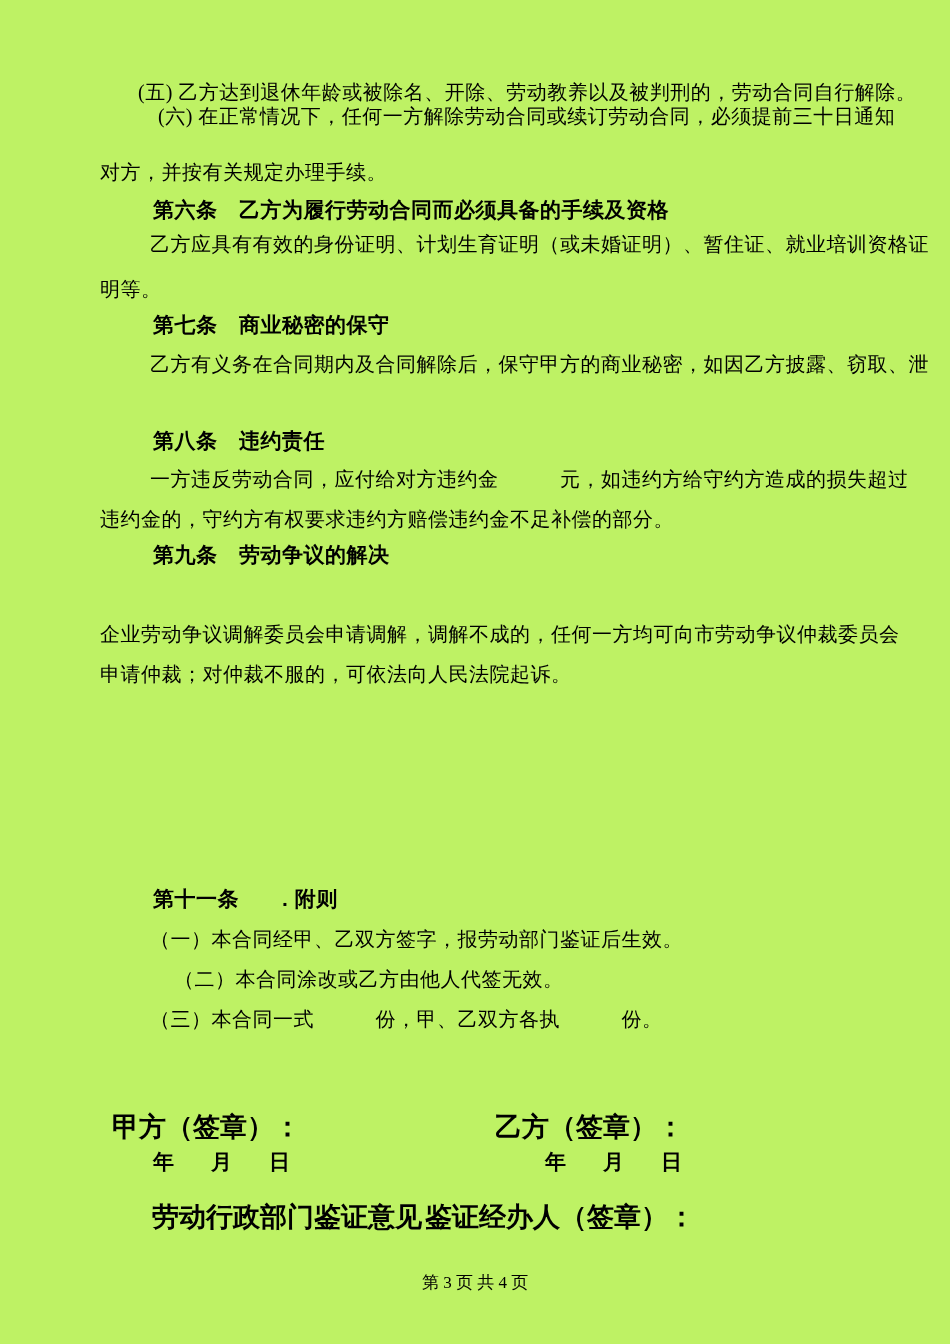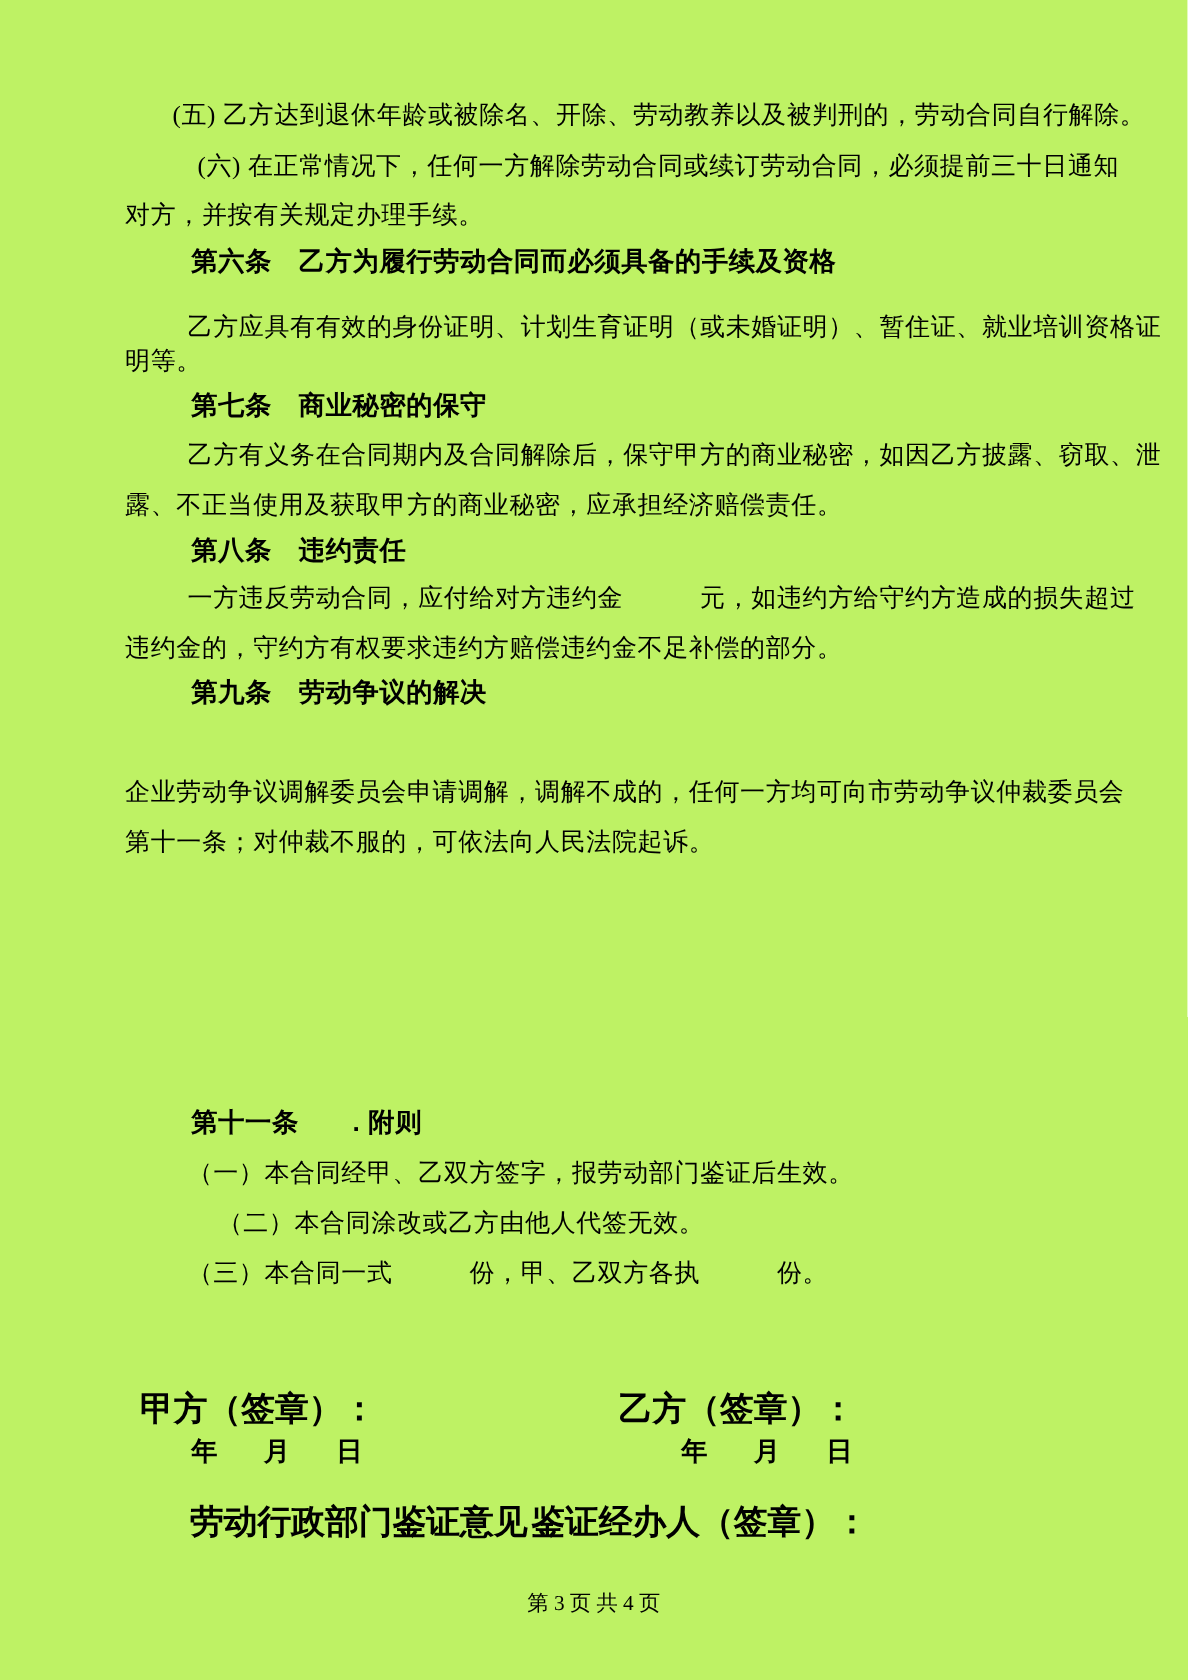--- a/index.html
+++ b/index.html
@@ -64,38 +64,37 @@
     color: #000000;
     white-space: pre;
   }
 </style>
 </head>
 <body>
 
 <div class="page">
 
   <div class="body-line" style="top:80px;  left:138px;">(五) 乙方达到退休年龄或被除名、开除、劳动教养以及被判刑的，劳动合同自行解除。</div>
-  <div class="body-line" style="top:121px; left:158px;text-align:center;">(六) 在正常情况下，任何一方解除劳动合同或续订劳动合同，必须提前三十日通知</div>
+  <div class="body-line" style="top:104px; left:158px;text-align:center;">(六) 在正常情况下，任何一方解除劳动合同或续订劳动合同，必须提前三十日通知</div>
   <div class="body-line" style="top:160px; left:100px;">对方，并按有关规定办理手续。</div>
 
   <div class="heading-line" style="top:197px; left:153px;">第六条　乙方为履行劳动合同而必须具备的手续及资格</div>
-  <div class="body-line" style="top:250px; left:150px;font-family:Liberation Serif, serif;">乙方应具有有效的身份证明、计划生育证明（或未婚证明）、暂住证、就业培训资格证</div>
+  <div class="body-line" style="top:232px; left:150px;font-family:Liberation Serif, serif;">乙方应具有有效的身份证明、计划生育证明（或未婚证明）、暂住证、就业培训资格证</div>
   <div class="body-line" style="top:277px; left:100px;">明等。</div>
 
   <div class="heading-line" style="top:312px; left:153px;">第七条　商业秘密的保守</div>
   <div class="body-line" style="top:352px; left:150px;">乙方有义务在合同期内及合同解除后，保守甲方的商业秘密，如因乙方披露、窃取、泄</div>
-  <div class="body-line" style="top:392px; left:100px;">露、不正当使用及获取甲方的商业秘密，应承担经济赔偿责任。</div>
 
   <div class="heading-line" style="top:428px; left:153px;">第八条　违约责任</div>
   <div class="body-line" style="top:467px; left:150px;">一方违反劳动合同，应付给对方违约金　　　元，如违约方给守约方造成的损失超过</div>
   <div class="body-line" style="top:507px; left:100px;">违约金的，守约方有权要求违约方赔偿违约金不足补偿的部分。</div>
 
   <div class="heading-line" style="top:542px; left:153px;">第九条　劳动争议的解决</div>
   <div class="body-line" style="top:622px; left:100px;">企业劳动争议调解委员会申请调解，调解不成的，任何一方均可向市劳动争议仲裁委员会</div>
-  <div class="body-line" style="top:662px; left:100px;">第十一条；对仲裁不服的，可依法向人民法院起诉。</div>
+  <div class="body-line" style="top:662px; left:100px;">申请仲裁；对仲裁不服的，可依法向人民法院起诉。</div>
 
 
   <div class="heading-line" style="top:886px; left:153px;">第十一条　　. 附则</div>
   <div class="body-line" style="top:927px; left:150px;">（一）本合同经甲、乙双方签字，报劳动部门鉴证后生效。</div>
   <div class="body-line" style="top:967px; left:150px;margin-left:24px;">（二）本合同涂改或乙方由他人代签无效。</div>
   <div class="body-line" style="top:1007px; left:150px;">（三）本合同一式　　　份，甲、乙双方各执　　　份。</div>
 
   <div class="sig-line" style="top:1111px; left:112px;">甲方（签章）：</div>
   <div class="sig-line" style="top:1111px; left:495px;">乙方（签章）：</div>
 

